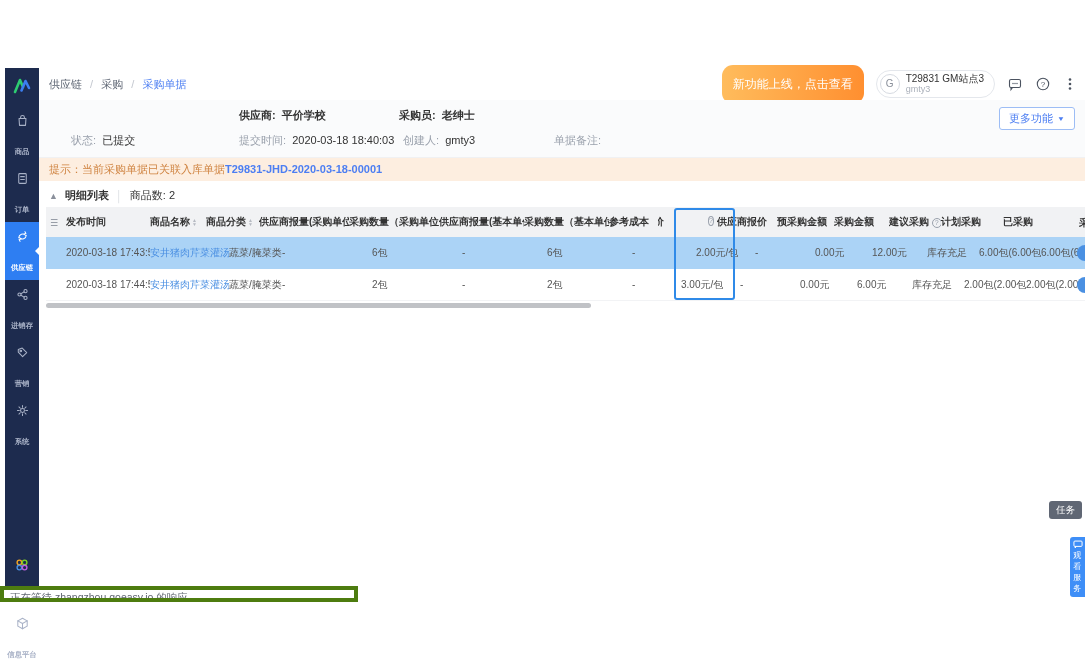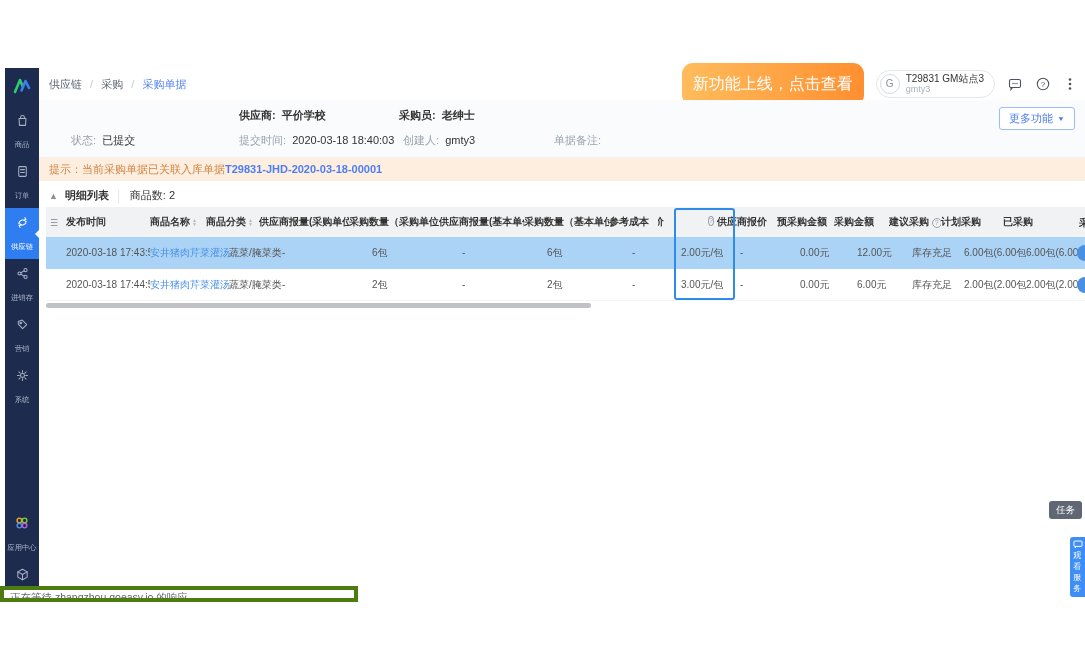--- a/index.html
+++ b/index.html
@@ -4,39 +4,39 @@
 <style>
   * { box-sizing: border-box; margin: 0; padding: 0; }
   html,body { width:1085px; height:672px; background:#fff; overflow:hidden; position:relative;
     font-family:"Liberation Sans","DejaVu Sans",sans-serif; }
 
   .app { position:absolute; left:5px; top:68px; width:1080px; height:522px; display:flex; background:#fff; }
 
   
   .sidebar { width:34px; background:#1d2b4e; flex-shrink:0; display:flex; flex-direction:column; align-items:center; }
   .logo { padding:8px 0 6px; }
-  .side-item { width:100%; padding:7px 0 8px; display:flex; flex-direction:column; align-items:center; gap:13px;
-    color:#a9b2c7; cursor:pointer; position:relative; }
+  .side-item { width:100%; padding:7px 0 8px; display:flex; flex-direction:column; align-items:center; gap:20px;
+    color:#a9b2c7; cursor:pointer; position:relative;font-weight:bold; }
   .side-item .slbl { font-size:8px; line-height:1; color:#a9b2c7; white-space:nowrap; transform:scale(.92); }
   .side-item.active { background:#2e7ef2; color:#fff; }
   .side-item.active .slbl { color:#fff; }
   .side-item.active::after { content:''; position:absolute; right:0; top:50%; margin-top:-4px;
     border-top:4px solid transparent; border-bottom:4px solid transparent; border-right:4px solid #fff; }
   .side-gap { flex:0 0 96px; }
   .side-item svg { display:block; }
 
   
   .main { flex:1; min-width:0; display:flex; flex-direction:column; background:#fff; position:relative; }
 
   .topbar { height:32px; display:flex; align-items:center; padding:0 8px 0 10px; background:#fff; }
   .crumb { font-size:11px; color:#5c6472; }
   .crumb .sep { color:#c3c7cf; margin:0 5px; }
   .crumb .current { color:#4c7ef2; }
   .top-right { margin-left:auto; display:flex; align-items:center; gap:12px; }
-  .badge { background:linear-gradient(90deg,#ffbc5c,#ff8f30); color:#fff; font-size:16px;
+  .badge { background:linear-gradient(90deg,#ffbc5c,#ff8f30); color:#fff; font-size:12px;
     padding:11px 11px; border-radius:11px; white-space:nowrap; cursor:pointer; }
   .user-pill { display:flex; align-items:center; gap:6px; border:1px solid #e4e7ec; border-radius:14px;
     padding:2px 10px 2px 3px; cursor:pointer; background:#fff; }
   .avatar { width:20px; height:20px; border-radius:50%; border:1px solid #d6dae1; color:#8a909b;
     font-size:10px; display:flex; align-items:center; justify-content:center; background:#fff; }
   .uname { font-size:10px; color:#333; line-height:1.2; white-space:nowrap; }
   .usub { font-size:9px; color:#aab0ba; line-height:1.1; }
   .tool-ic { color:#4b5360; cursor:pointer; display:flex; align-items:center; }
 
   
@@ -300,21 +300,21 @@
           <div class="drow selected">
             <div class="cell" style="width: 20px;"></div>
             <div class="cell" style="width: 84px;">2020-03-18 17:43:57</div>
             <div class="cell link" style="width: 79px;">安井猪肉芹菜灌汤水饺</div>
             <div class="cell" style="width: 53px;">蔬菜/腌菜类</div>
             <div class="cell" style="width: 90px;">-</div>
             <div class="cell" style="width: 90px;">6包</div>
             <div class="cell" style="width: 85px;">-</div>
             <div class="cell" style="width: 85px;">6包</div>
             <div class="cell" style="width: 49px;">-</div>
-            <div class="cell" style="width: 59px;">2.00元/包</div>
+            <div class="cell" style="width: 59px; margin-left: 15px;">2.00元/包</div>
             <div class="cell" style="width: 60px;">-</div>
             <div class="cell" style="width: 57px;">0.00元</div>
             <div class="cell" style="width: 55px;">12.00元</div>
             <div class="cell" style="width: 52px;">库存充足</div>
             <div class="cell" style="width: 62px;">6.00包(6.00包)</div>
             <div class="cell" style="width: 62px;">6.00包(6.00包)</div>
             <div class="cell" style="width: 60px;"></div>
             <span class="row-dot"></span>
           </div>
           <div class="drow">

